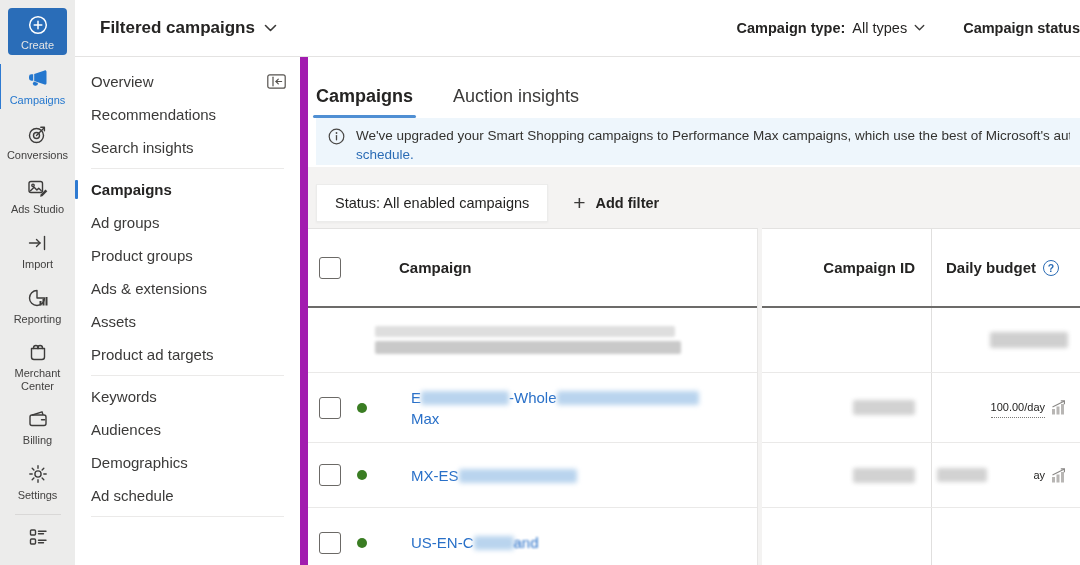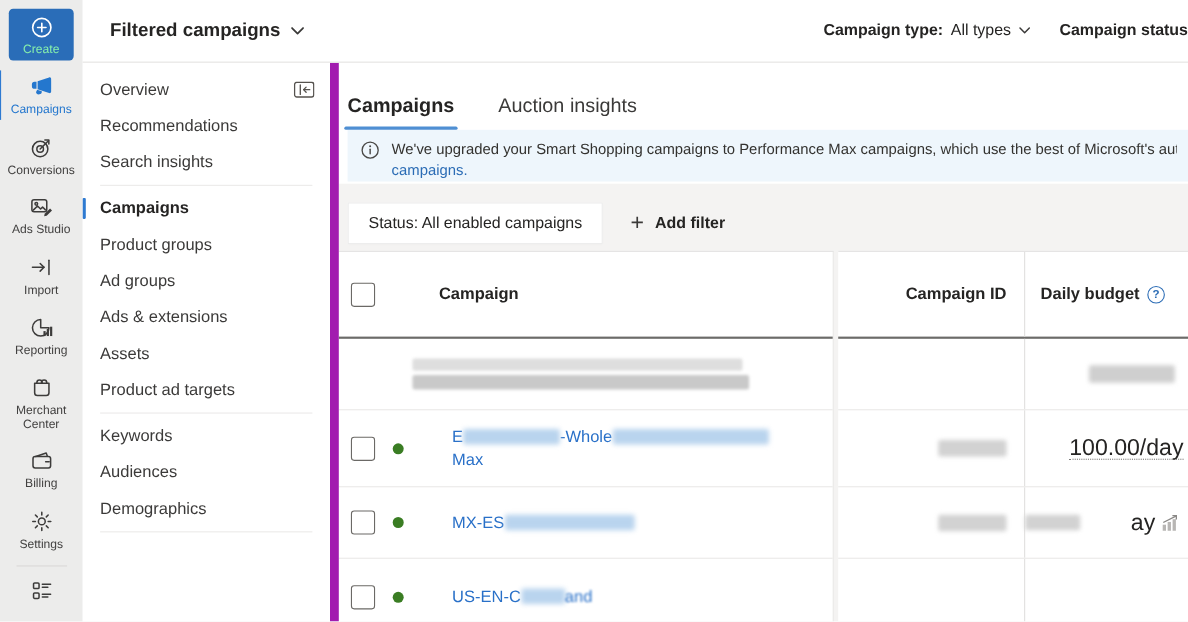--- a/index.html
+++ b/index.html
@@ -7,40 +7,40 @@
     width:1080px;height:565px;position:relative;overflow:hidden;
     font-family:"Liberation Sans",sans-serif;color:#252423;background:#fff;
     -webkit-font-smoothing:antialiased;
   }
   svg{display:block}
   .b{font-weight:bold}
 
   
   .rail{position:absolute;left:0;top:0;width:75px;height:565px;background:#ececeb;z-index:6;
         display:flex;flex-direction:column;align-items:center;}
-  .create-btn{margin:8px 0 4px;width:59px;height:47px;background:#2a6db8;border-radius:4px;color:#86efac;
+  .create-btn{margin:8px 0 4px;width:59px;height:47px;background:#2a6db8;border-radius:4px;color:#e5e5e5;
         display:flex;flex-direction:column;align-items:center;justify-content:center;gap:2px;cursor:pointer;flex:none;}
   .create-btn .lbl{font-size:11px;}
   .rail-item{position:relative;width:75px;padding:8px 2px 7px;display:flex;flex-direction:column;align-items:center;gap:3px;
         color:#424140;font-size:11px;text-align:center;line-height:1.15;cursor:pointer;flex:none;}
   .rail-item .ri{stroke:#3d3c3b;fill:none;stroke-width:1.4;stroke-linecap:round;stroke-linejoin:round;}
   .rail-item .ri .fill{fill:#3d3c3b;stroke:none;}
   .rail-item.active{color:#2477ce;}
   .rail-item.active .ri{stroke:#2477ce;}
   .rail-item.active .ri .fill{fill:#2477ce;}
   .rail-item.active::before{content:"";position:absolute;left:0;top:5px;bottom:5px;width:3px;background:#2e7ad1;}
   .rail-divider{width:46px;height:1px;background:#d9d8d7;margin:5px 0 3px;flex:none;}
   .rail-item.icon-only{padding-bottom:0;}
 
   
   .topbar{position:absolute;left:75px;top:0;width:1005px;height:57px;background:#fff;border-bottom:1px solid #e4e3e2;
         display:flex;align-items:center;padding:0 0 0 25px;box-sizing:border-box;z-index:5;overflow:hidden;white-space:nowrap;}
   .tb-title{font-size:17px;font-weight:bold;display:flex;align-items:center;gap:9px;cursor:pointer;color:#252423;}
   .tb-right{margin-left:auto;display:flex;align-items:center;gap:26px;font-size:14.5px;}
-  .tb-filter{display:flex;align-items:center;gap:7px;cursor:pointer;}
+  .tb-filter{display:flex;align-items:center;gap:7px;cursor:pointer;margin-left:12px;}
   .chev{stroke:#3b3a39;fill:none;stroke-width:1.6;stroke-linecap:round;stroke-linejoin:round;}
 
   
   .sidenav{position:absolute;left:75px;top:57px;width:225px;bottom:0;background:#fff;
         border-right:8px solid #a21caf;box-sizing:content-box;padding-top:8px;z-index:4;}
   .nav-item{position:relative;display:flex;align-items:center;height:33px;padding:0 14px 0 16px;font-size:15px;color:#3b3a39;cursor:pointer;}
   .nav-item.active{font-weight:bold;color:#252423;}
   .nav-item.active::before{content:"";position:absolute;left:0;top:7px;bottom:7px;width:3px;background:#2e7ad1;border-radius:1px;}
   .nav-divider{height:1px;background:#ebeae9;margin:4px 16px;}
   .collapse-btn{margin-left:auto;cursor:pointer;display:flex;}
@@ -74,21 +74,21 @@
   .h65{height:65px}.h70{height:70px}
   .padL{padding-left:12px;}
   .cb{width:22px;height:22px;border:1.2px solid #6b6966;border-radius:3px;background:#fff;flex:none;cursor:pointer;box-sizing:border-box;}
   .hdr-campaign{margin-left:58px;font-weight:bold;cursor:pointer;}
   .dot{width:10px;height:10px;border-radius:50%;background:#3a7d23;flex:none;margin-left:16px;}
   .name{margin-left:44px;font-size:15px;line-height:21px;color:#2970c8;cursor:pointer;}
   .cell-id{flex:none;width:170px;height:100%;display:flex;align-items:center;justify-content:flex-end;
         padding-right:16px;border-right:1px solid #e0dfde;box-sizing:border-box;}
   .cell-budget{flex:1;height:100%;display:flex;align-items:center;justify-content:flex-end;gap:6px;padding-right:12px;box-sizing:border-box;}
   .cell-budget.hdrcell{justify-content:flex-start;padding-left:14px;font-weight:bold;gap:7px;text-align:center;}
-  .budget{font-size:21px;color:#252423;border-bottom:1.5px dotted #7a7977;cursor:pointer;line-height:19px;margin-left:40px;}
+  .budget{font-size:11px;color:#252423;border-bottom:1.5px dotted #7a7977;cursor:pointer;line-height:19px;margin-left:40px;}
   .qmark{width:16px;height:16px;border-radius:50%;border:1.4px solid #2b6cb5;color:#2b6cb5;font-size:10.5px;font-weight:bold;
         display:inline-flex;align-items:center;justify-content:center;cursor:pointer;box-sizing:border-box;}
 
   
   .rb{border-radius:2px;}
   .blur-sm{filter:blur(1.4px);}
   .blur-md{filter:blur(2px);}
   .blur-bl{filter:blur(2.6px);}
   .sum-blur{margin-left:56px;display:flex;flex-direction:column;gap:4px;}
   .rb-line1{width:300px;height:11px;background:#dedede;}
@@ -257,45 +257,48 @@
   <div class="nav-item">
       <span>Search insights</span>
     </div>
 
   <div class="nav-divider"></div>
 
   <div class="nav-item active">
       <span>Campaigns</span>
     </div>
   <div class="nav-item">
+      <span>Ad groups</span>
+    </div>
+  <div class="nav-item">
       <span>Product groups</span>
     </div>
   <div class="nav-item">
-      <span>Ad groups</span>
-    </div>
-  <div class="nav-item">
       <span>Ads &amp; extensions</span>
     </div>
   <div class="nav-item">
       <span>Assets</span>
     </div>
   <div class="nav-item">
       <span>Product ad targets</span>
     </div>
 
   <div class="nav-divider"></div>
 
   <div class="nav-item">
       <span>Keywords</span>
     </div>
   <div class="nav-item">
       <span>Audiences</span>
     </div>
   <div class="nav-item">
       <span>Demographics</span>
+    </div>
+  <div class="nav-item">
+      <span>Ad schedule</span>
     </div>
 
   <div class="nav-divider"></div>
 </div>
 
 <div class="main">
 
   <div class="tabs">
     <div class="tab active"><span>Campaigns</span></div>
     <div class="tab"><span>Auction insights</span></div>
@@ -304,21 +307,21 @@
   <div class="banner">
     <span class="banner-icon">
       <svg width="17" height="17" viewBox="0 0 17 17">
           <circle cx="8.5" cy="8.5" r="7.3" fill="none" stroke="#494846" stroke-width="1.2"></circle>
           <path d="M8.5 7.6v4.2" stroke="#494846" stroke-width="1.3" stroke-linecap="round"></path>
           <circle cx="8.5" cy="5" r="0.9" fill="#494846"></circle>
         </svg>
     </span>
     <div class="banner-lines">
       <div>We've upgraded your Smart Shopping campaigns to Performance Max campaigns, which use the best of Microsoft's automation to find</div>
-      <div><span class="banner-link">campaigns.</span></div>
+      <div><span class="banner-link">schedule.</span></div>
     </div>
   </div>
 
   <div class="section">
 
     <div class="filter-row">
       <div class="status-chip">
         <span>Status: All enabled campaigns</span>
       </div>
       <div class="add-filter">

